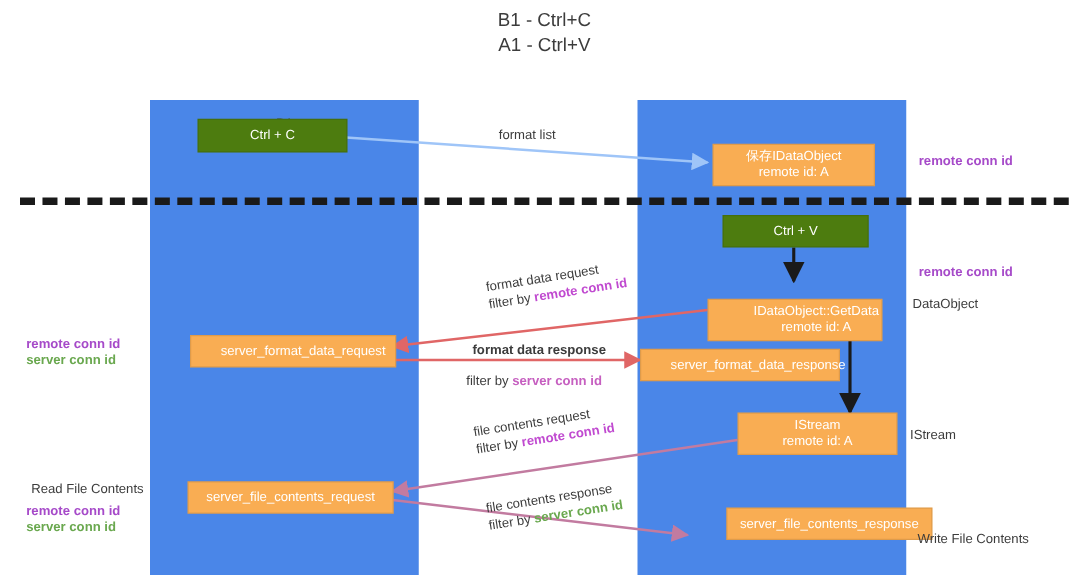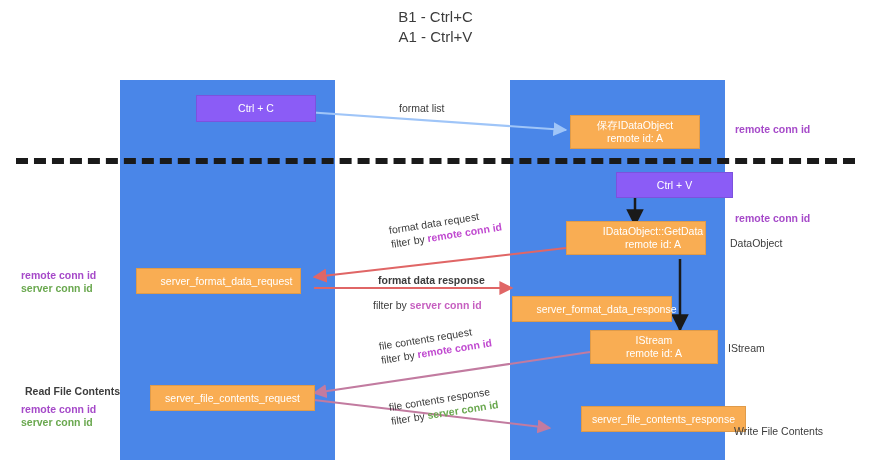--- a/index.html
+++ b/index.html
@@ -32,21 +32,21 @@
   }
 
   
   .node{
     box-sizing:border-box;
     display:flex;flex-direction:column;align-items:center;justify-content:center;
     text-align:center;color:#ffffff;font-size:10.5px;line-height:13px;
     border:1px solid rgba(0,0,0,.10);
     white-space:pre;
   }
-  .node.green{background:#8b5cf6;margin-left:38px;}
+  .node.green{background:#4d7c0f;}
   .node.orange{background:#f9ad53;}
   .node .l2{font-size:10.5px;}
 
   
   .lbl{font-size:10.5px;line-height:14px;color:#3c3c3c;white-space:nowrap;}
   .lbl.purple{color:#a64ac9;font-weight:bold;}
   .lbl.green{color:#6aa84f;font-weight:bold;}
   .lbl.dark{color:#3c3c3c;}
   .lbl b.purple{color:#c04ad0;font-weight:bold;}
   .lbl b.green{color:#6aa84f;font-weight:bold;}
@@ -110,30 +110,30 @@
 
   <div class="abs node orange" style="left:570px;top:115px;width:130px;height:34px;">
     <span>保存IDataObject</span>
     <span class="l2">remote id: A</span>
   </div>
 
   <div class="abs node green" style="left:578px;top:172px;width:117px;height:26px;">
     <span>Ctrl + V</span>
   </div>
 
-  <div class="abs node orange" style="left:566px;top:221px;width:140px;height:34px;padding-left:34px;">
+  <div class="abs node orange" style="left:566px;top:239px;width:140px;height:34px;padding-left:34px;">
     <span>IDataObject::GetData</span>
     <span class="l2">remote id: A</span>
   </div>
 
-  <div class="abs node orange" style="left:136px;top:268px;width:165px;height:26px;padding-left:16px;">
+  <div class="abs node orange" style="left:152px;top:268px;width:165px;height:26px;padding-left:16px;">
     <span>server_format_data_request</span>
   </div>
 
-  <div class="abs node orange" style="left:512px;top:296px;width:160px;height:26px;padding-left:29px;">
+  <div class="abs node orange" style="left:512px;top:279px;width:160px;height:26px;padding-left:29px;">
     <span>server_format_data_response</span>
   </div>
 
   <div class="abs node orange" style="left:590px;top:330px;width:128px;height:34px;">
     <span>IStream</span>
     <span class="l2">remote id: A</span>
   </div>
 
   <div class="abs node orange" style="left:150px;top:385px;width:165px;height:26px;">
     <span>server_file_contents_request</span>
@@ -173,17 +173,17 @@
 
   <div class="abs lbl purple" style="left:735px;top:122px;">remote conn id</div>
   <div class="abs lbl purple" style="left:735px;top:211px;">remote conn id</div>
   <div class="abs lbl dark" style="left:730px;top:236px;">DataObject</div>
   <div class="abs lbl dark" style="left:728px;top:341px;">IStream</div>
   <div class="abs lbl dark" style="left:734px;top:424px;">Write File Contents</div>
 
   <div class="abs lbl purple" style="left:21px;top:268px;">remote conn id</div>
   <div class="abs lbl green" style="left:21px;top:281px;">server conn id</div>
 
-  <div class="abs lbl dark" style="left:25px;top:384px;font-weight:bold;">Read File Contents</div>
+  <div class="abs lbl dark" style="left:25px;top:384px;">Read File Contents</div>
   <div class="abs lbl purple" style="left:21px;top:402px;">remote conn id</div>
   <div class="abs lbl green" style="left:21px;top:415px;">server conn id</div>
 
 </div>
 
 </body></html>

